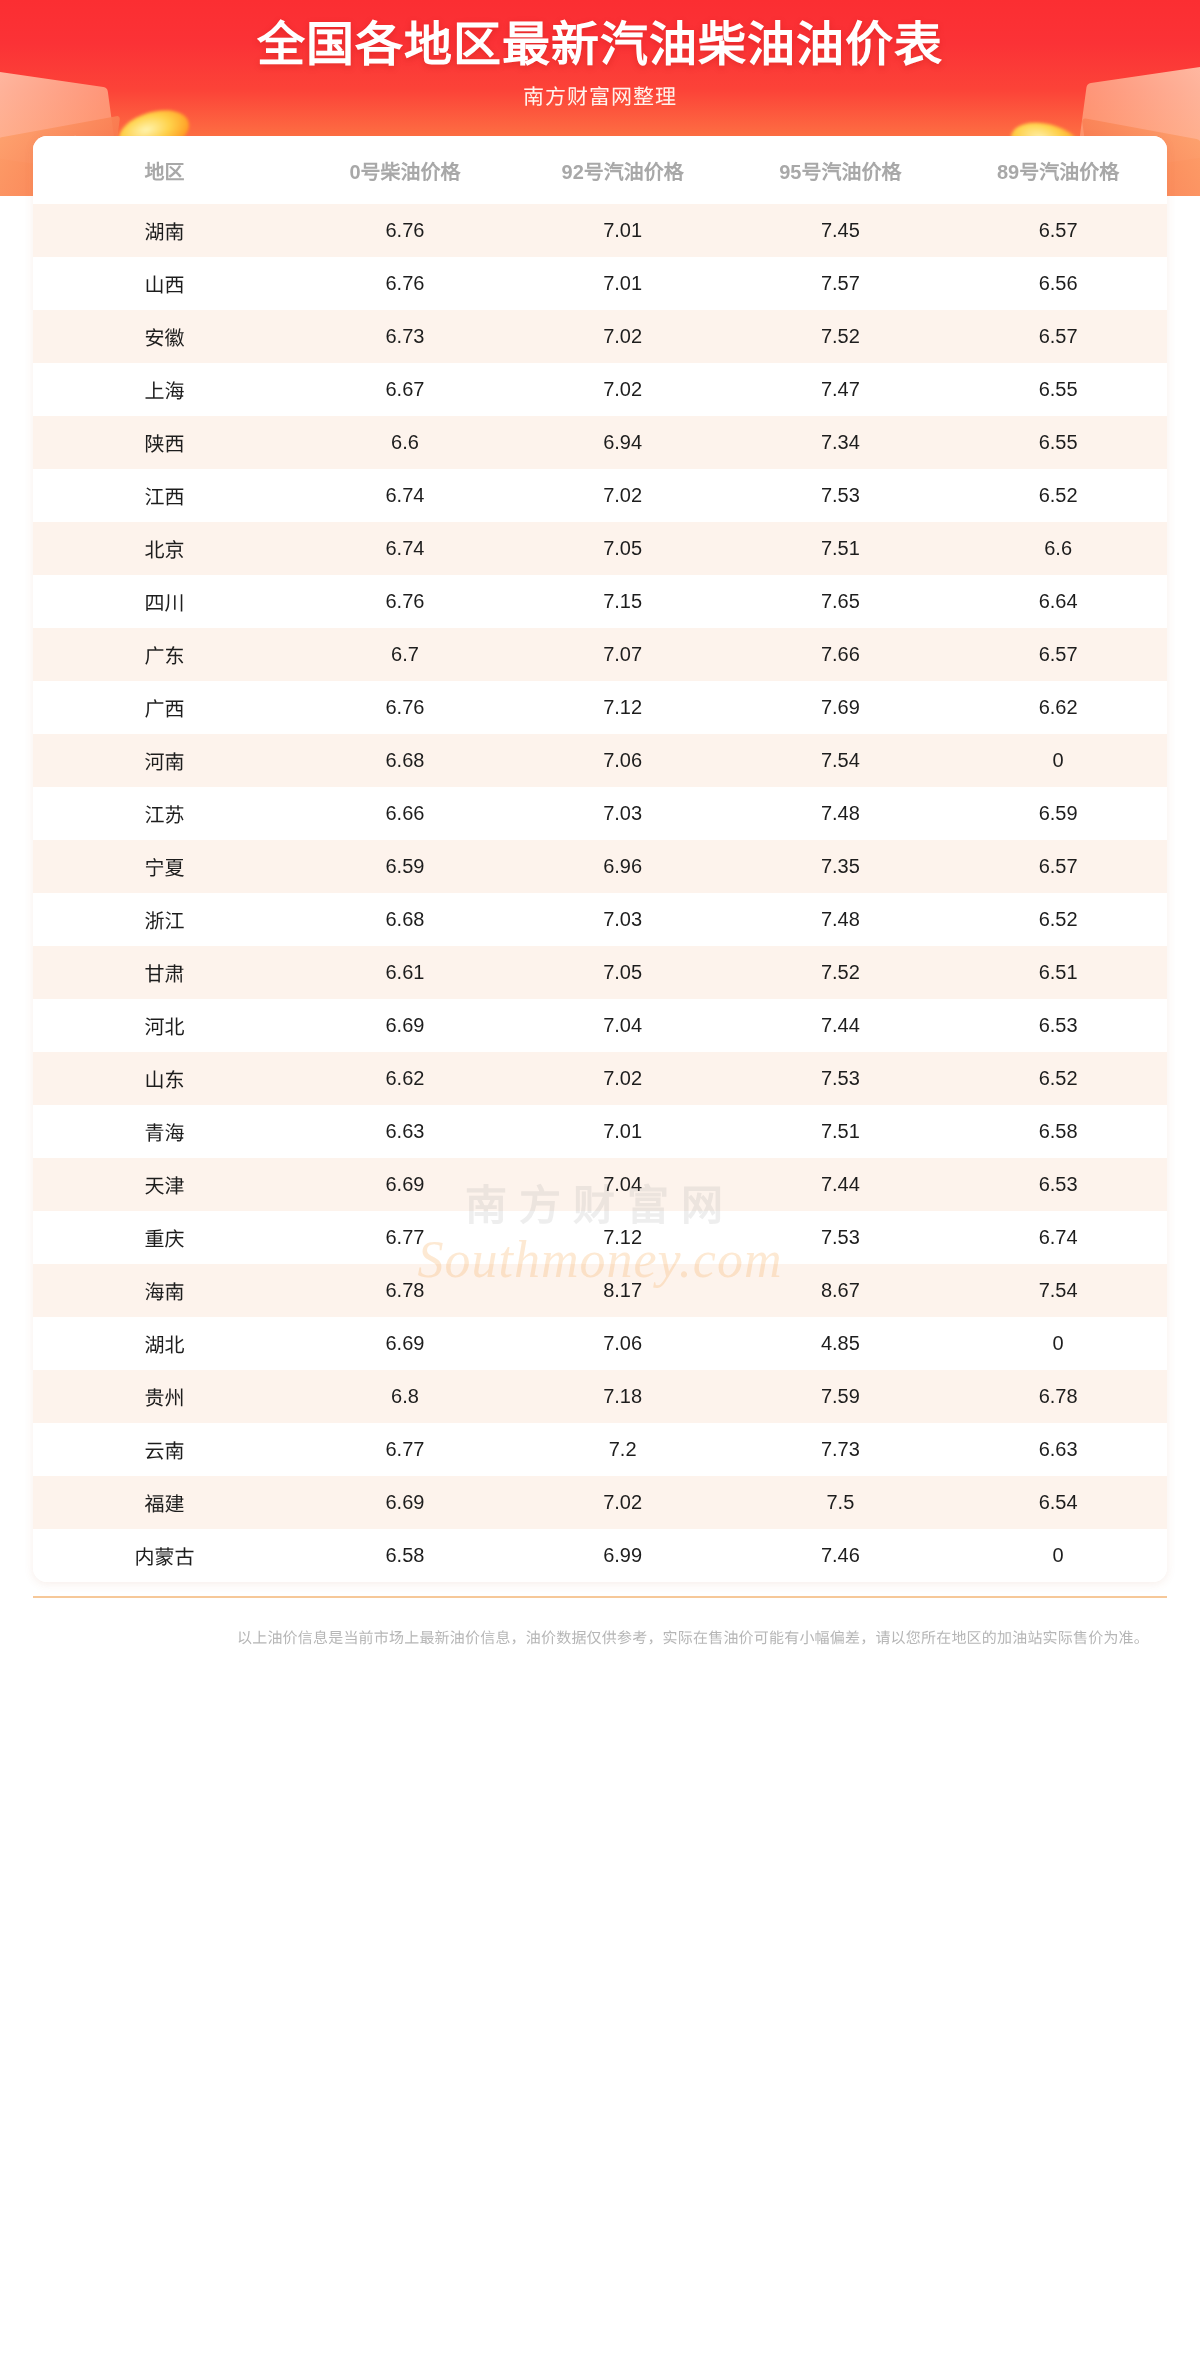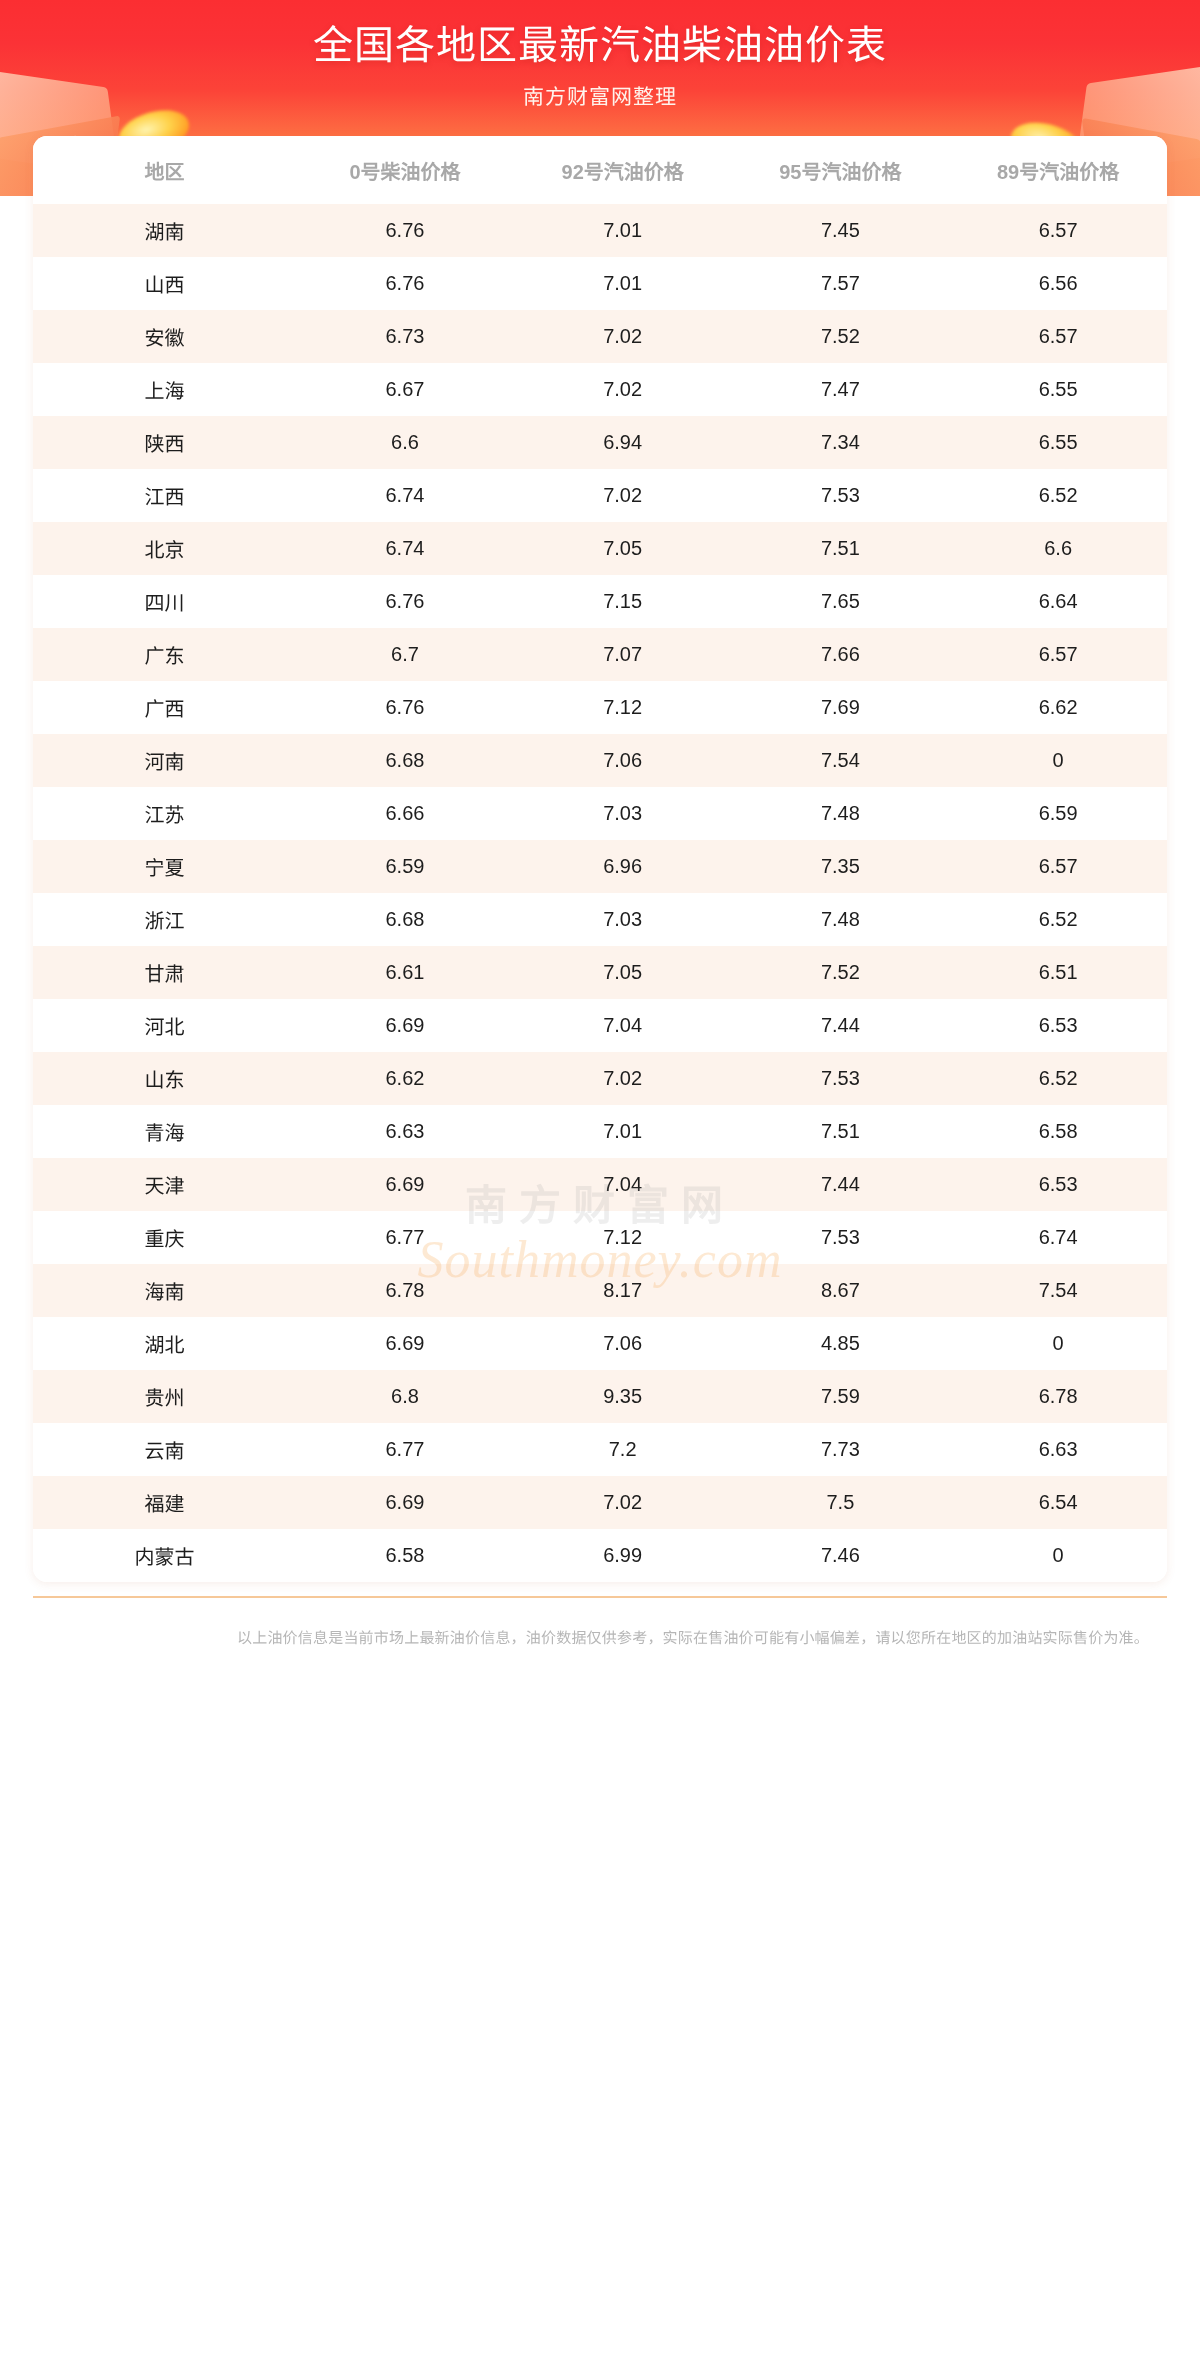--- a/index.html
+++ b/index.html
@@ -36,23 +36,23 @@
         #ffc387 100%);
     overflow: hidden;
   }
   .banner-inner {
     position: relative;
     z-index: 5;
     text-align: center;
     padding-top: 16px;
   }
   .banner-title {
-    font-size: 40px;
+    font-size: 48px;
     line-height: 58px;
-    font-weight: normal;
+    font-weight: bold;
     color: #ffffff;
     letter-spacing: 1px;
     text-shadow: 0 2px 6px rgba(170,20,10,0.28);
   }
   .banner-sub {
     margin-top: 8px;
     font-size: 21px;
     line-height: 30px;
     color: #fff3ec;
     letter-spacing: 1px;
@@ -402,21 +402,21 @@
           <tr class="even">
             <td class="region-cell">湖北</td>
             <td>6.69</td>
             <td>7.06</td>
             <td>4.85</td>
             <td>0</td>
           </tr>
           <tr class="odd">
             <td class="region-cell">贵州</td>
             <td>6.8</td>
-            <td>9.35</td>
+            <td>7.18</td>
             <td>7.59</td>
             <td>6.78</td>
           </tr>
           <tr class="even">
             <td class="region-cell">云南</td>
             <td>6.77</td>
             <td>7.2</td>
             <td>7.73</td>
             <td>6.63</td>
           </tr>

